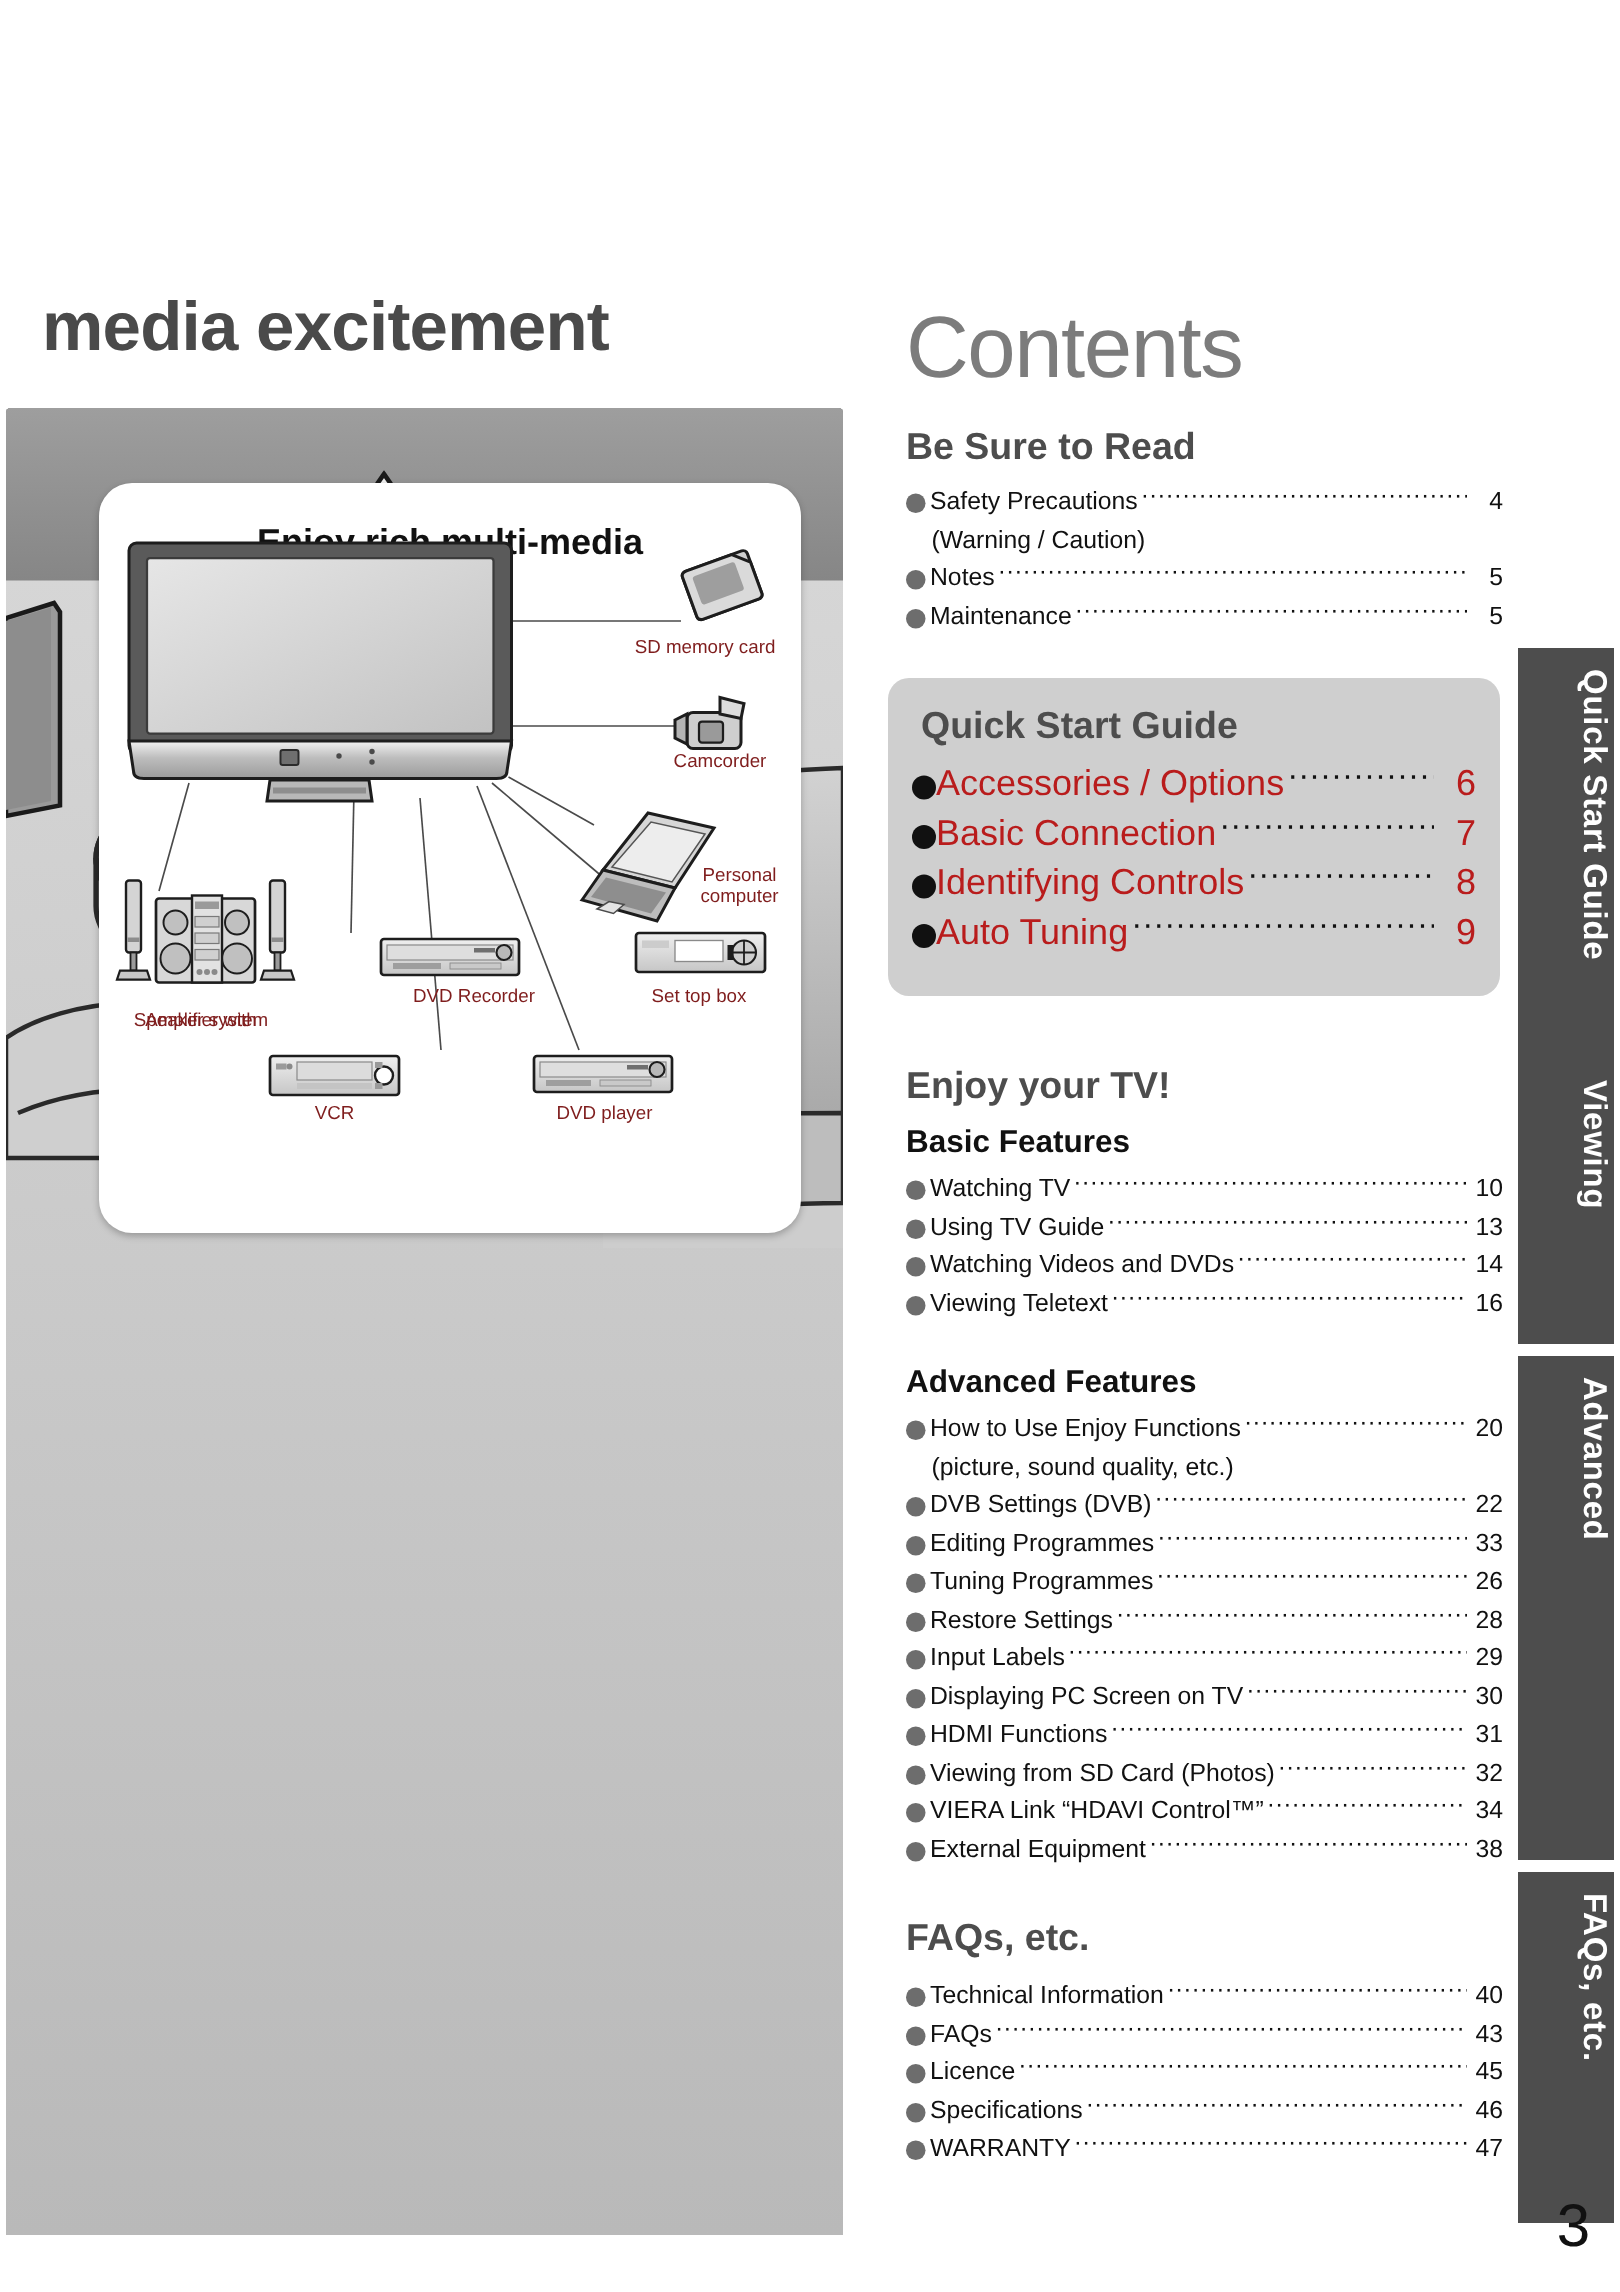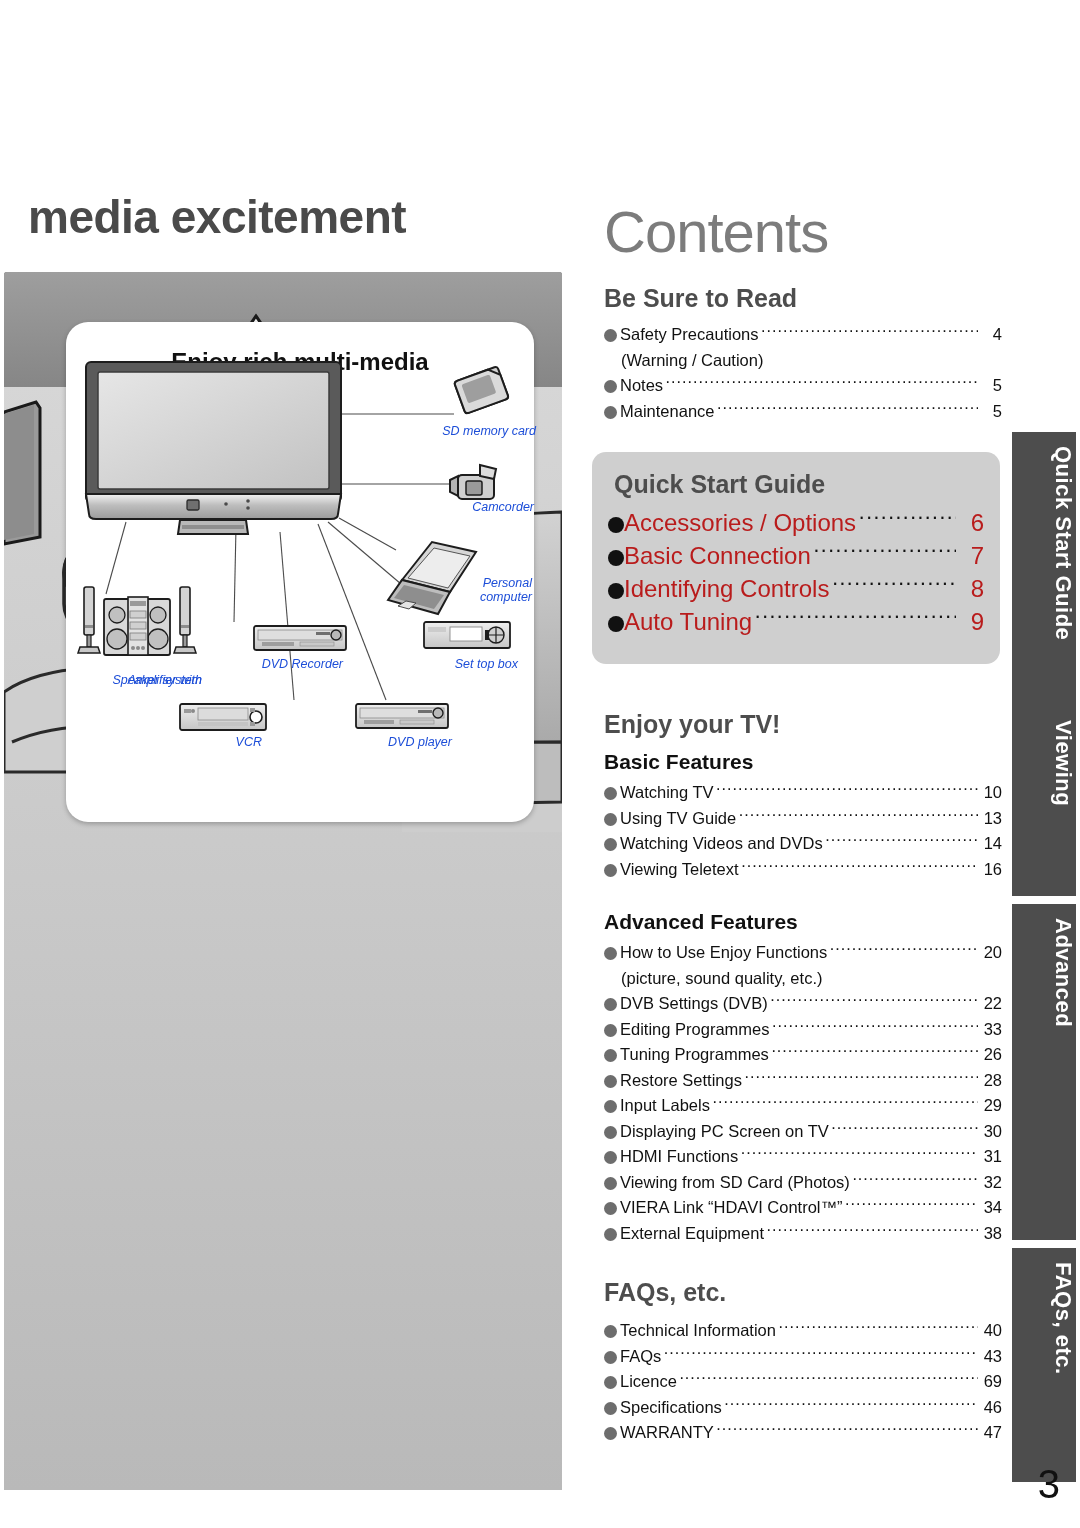--- a/index.html
+++ b/index.html
@@ -39,21 +39,21 @@
     position:absolute;left:62px;top:50px;width:468px;height:500px;
     background:#ffffff;border-radius:22px;
     box-shadow:0 2px 5px rgba(0,0,0,.25);
   }
   .diagram-title{
     position:absolute;left:0;top:26px;width:468px;text-align:center;
     font-size:24px;font-weight:bold;color:#111;
   }
 
   
-  .dlabel{position:absolute;font-size:12.5px;color:#1d4ed8;line-height:14px;text-align:right;font-style:italic;}
+  .dlabel{position:absolute;font-size:12.5px;color:#7f1d1d;line-height:14px;text-align:center;}
 
   
   .right-col{position:absolute;left:566px;top:0;width:514px;height:1528px;}
 
   .contents-title{
     position:absolute;left:38px;top:198px;
     font-size:58px;color:#7c7c7c;font-weight:normal;letter-spacing:-1px;
   }
 
   .sec-head{
@@ -354,21 +354,21 @@
             <rect x="62" y="6" width="14" height="3" fill="#6f6f6f"></rect>
           </g>
         </svg>
 
         <div class="dlabel" style="left:338px;top:102px;width:132px;">SD memory card</div>
         <div class="dlabel" style="left:360px;top:178px;width:108px;">Camcorder</div>
         <div class="dlabel" style="left:388px;top:254px;width:78px;">Personal</div>
         <div class="dlabel" style="left:388px;top:268px;width:78px;">computer</div>
         <div class="dlabel" style="left:0px;top:351px;width:136px;">Amplifier with</div>
         <div class="dlabel" style="left:0px;top:351px;width:136px;">Speaker system</div>
-        <div class="dlabel" style="left:161px;top:335px;width:116px;">DVD Recorder</div>
+        <div class="dlabel" style="left:192px;top:335px;width:116px;">DVD Recorder</div>
         <div class="dlabel" style="left:348px;top:335px;width:104px;">Set top box</div>
         <div class="dlabel" style="left:118px;top:413px;width:78px;">VCR</div>
         <div class="dlabel" style="left:288px;top:413px;width:98px;">DVD player</div>
       </div>
     </div>
   </div>
 
   <div class="right-col">
 
     <div class="contents-title">Contents</div>
@@ -541,21 +541,21 @@
       <div class="row">
         <span class="bullet"></span>
         <span class="lbl">FAQs</span>
         <span class="leader"></span>
         <span class="pg">43</span>
       </div>
       <div class="row">
         <span class="bullet"></span>
         <span class="lbl">Licence</span>
         <span class="leader"></span>
-        <span class="pg">69</span>
+        <span class="pg">45</span>
       </div>
       <div class="row">
         <span class="bullet"></span>
         <span class="lbl">Specifications</span>
         <span class="leader"></span>
         <span class="pg">46</span>
       </div>
       <div class="row">
         <span class="bullet"></span>
         <span class="lbl">WARRANTY</span>

